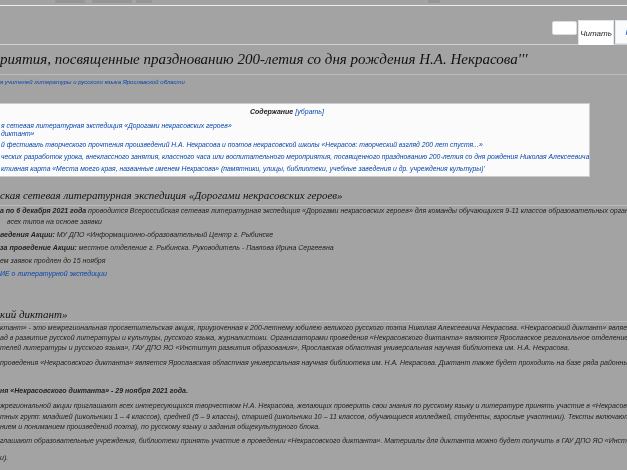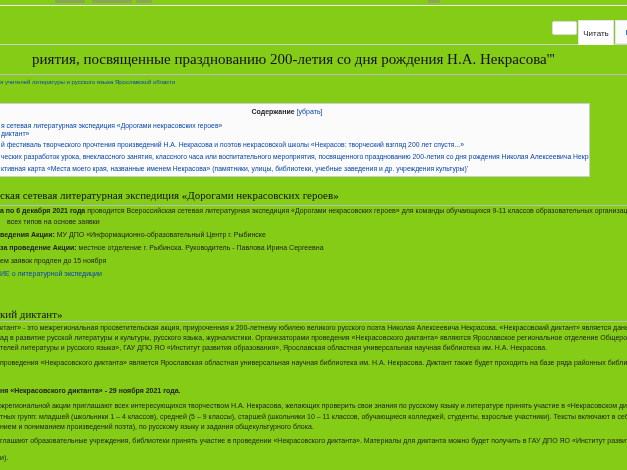--- a/index.html
+++ b/index.html
@@ -1,17 +1,17 @@
 <!DOCTYPE html>
 <html><head>
 <meta charset="utf-8">
 <style>
   html,body{margin:0;padding:0;background:#fff;}
-  #screen{position:relative;width:627px;height:470px;overflow:hidden;background:#84cc16;
-          font-family:"Liberation Sans",sans-serif;}
+  #screen{position:relative;width:627px;height:470px;overflow:hidden;background:#a3a3a3;
+          font-family:"Liberation Sans",sans-serif;font-style:italic;}
   .line{position:absolute;white-space:nowrap;font-size:7px;color:#202122;
         font-family:"Liberation Sans",sans-serif;line-height:1.25;}
   .serif{font-family:"Liberation Serif","DejaVu Serif",serif;}
   .blue{color:#0645ad;}
   .bold{font-weight:bold;}
   .hr{position:absolute;left:0;right:0;height:1px;background:#b8bec4;}
   .hr-light{position:absolute;left:0;right:0;height:1px;background:#ececec;}
   .remnant{position:absolute;background:#8a8a8a;opacity:.55;filter:blur(.6px);border-radius:1px;}
   
   .content-top-line{position:absolute;top:44px;left:0;right:0;height:1px;background:#ccd2d8;}
@@ -42,21 +42,21 @@
   <span class="remnant" style="left:92px;top:0;width:40px;height:3px;"></span>
   <span class="remnant" style="left:136px;top:0;width:16px;height:3px;"></span>
   <span class="remnant" style="left:428px;top:0;width:12px;height:3px;"></span>
   <div class="hr-light" style="top:5px;"></div>
 
   <div class="content-top-line"></div>
   <div class="frag-box"></div>
   <div class="tab tab-read">Читать</div>
   <div class="tab tab-view">Просм</div>
 
-  <h1 class="page-title serif" style="margin:0;font-weight:normal;padding-left:32px;">риятия, посвященные празднованию 200-летия со дня рождения Н.А. Некрасова'''</h1>
+  <h1 class="page-title serif" style="margin:0;font-weight:normal;">риятия, посвященные празднованию 200-летия со дня рождения Н.А. Некрасова'''</h1>
   <div class="hr" style="top:74px;"></div>
 
   <a class="site-sub blue">я учителей литературы и русского языка Ярославской области</a>
 
   <div class="toc">
     <div class="toc-head">
       <span class="bold">Содержание</span>
       <span class="blue">[убрать]</span>
     </div>
     <div class="toc-item" style="top:18px;">я сетевая литературная экспедиция «Дорогами некрасовских героев»</div>

